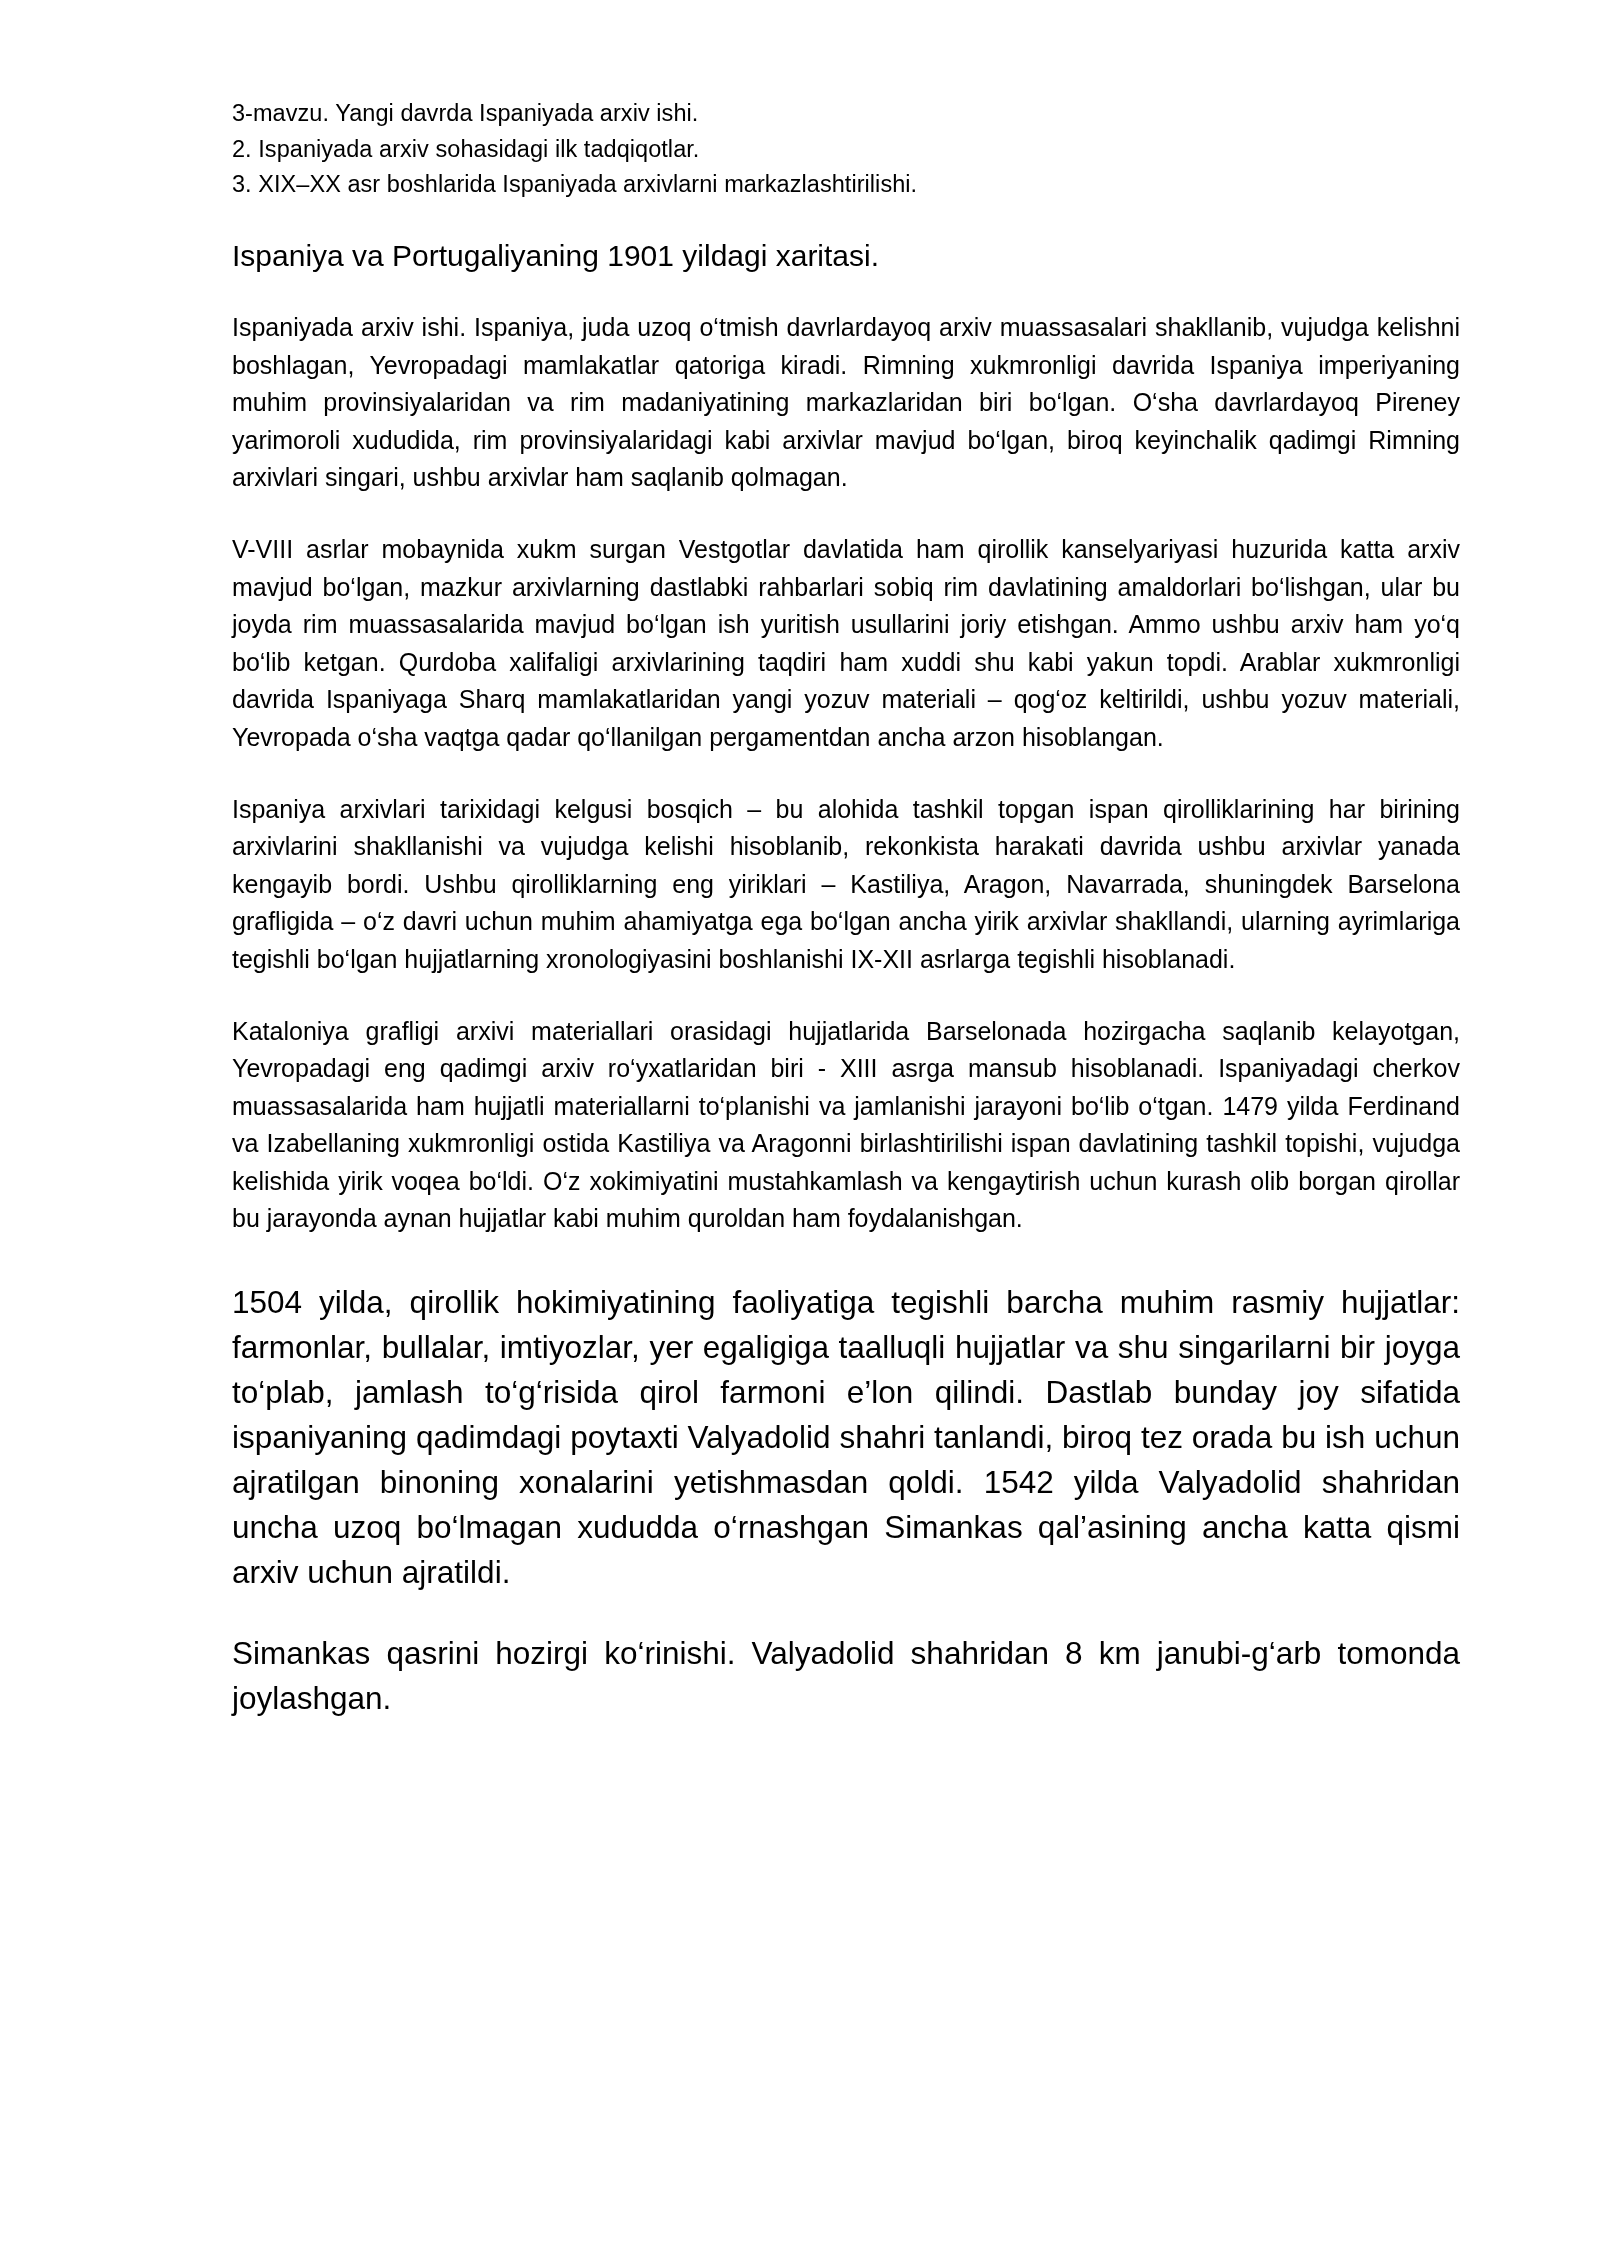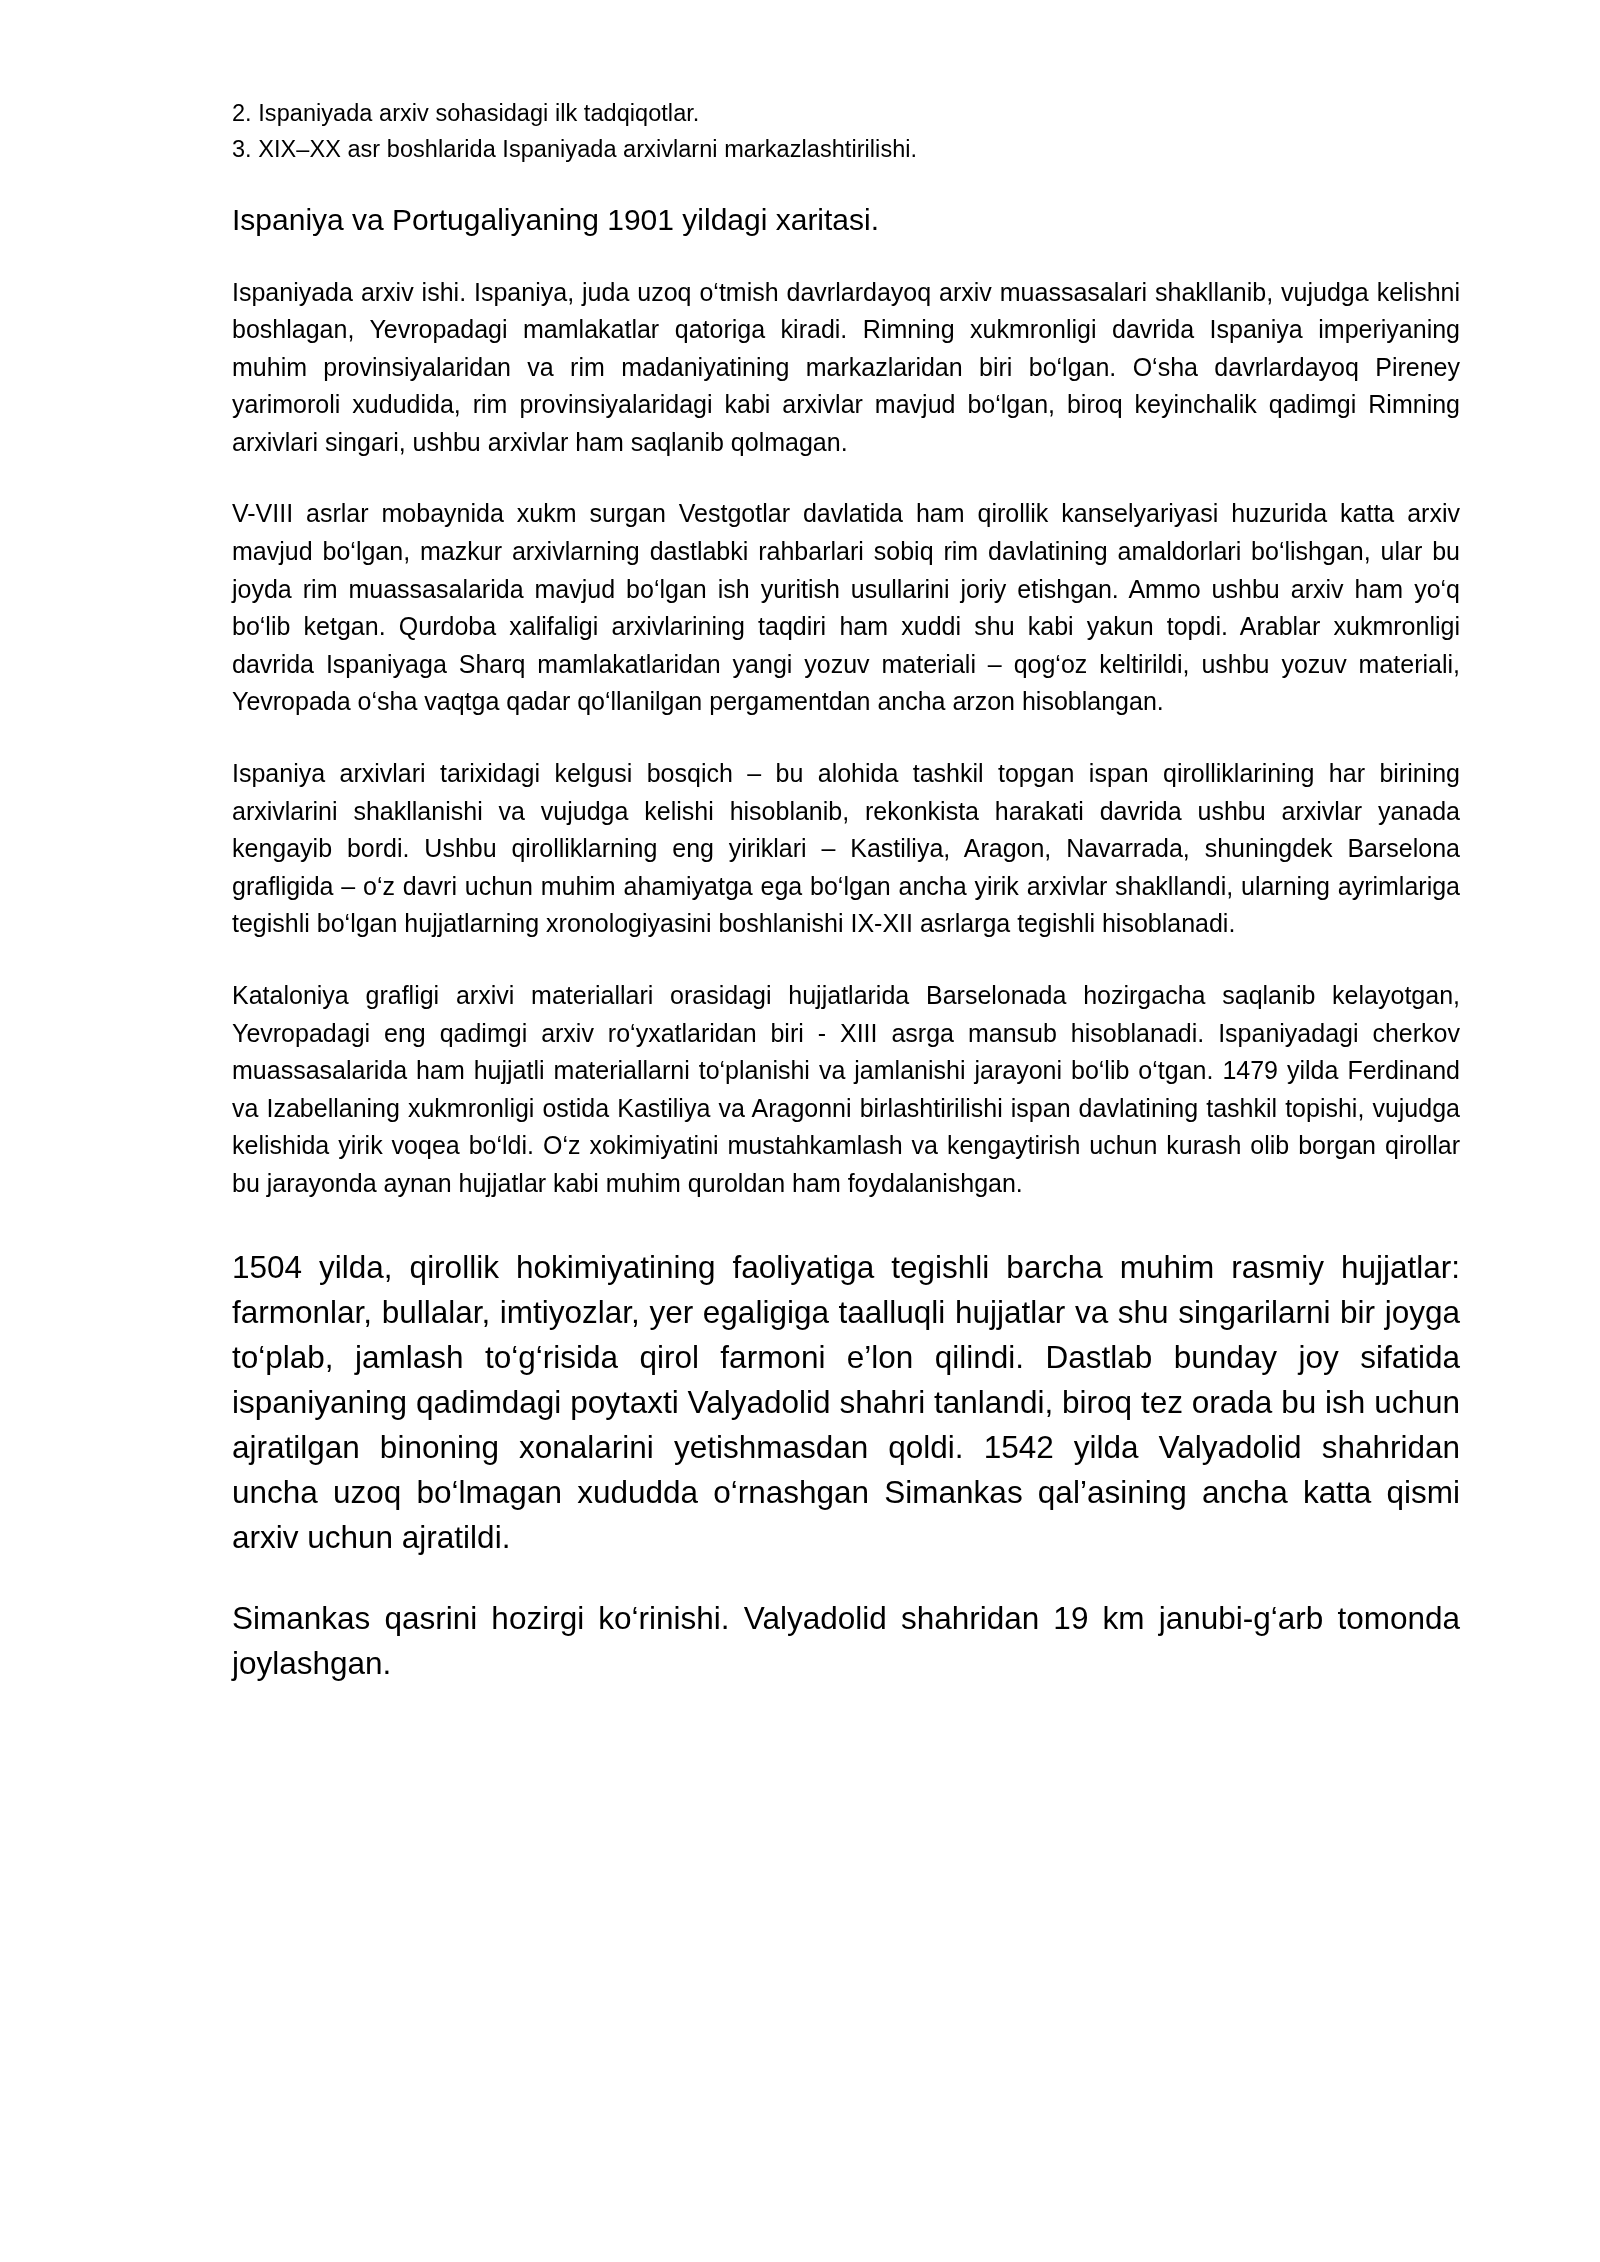--- a/index.html
+++ b/index.html
@@ -76,36 +76,37 @@
   }
   .para-serif:last-child { margin-bottom: 0; }
 </style>
 </head>
 <body>
 
 <div class="page">
   <div class="doc-body">
 
     <div class="heading-block">
+      <div class="heading-line">3-mavzu. Yangi davrda Ispaniyada arxiv ishi.</div>
       <div class="heading-line">2. Ispaniyada arxiv sohasidagi ilk tadqiqotlar.</div>
       <div class="heading-line">3. XIX–XX asr boshlarida Ispaniyada arxivlarni markazlashtirilishi.</div>
     </div>
 
     <div class="spacer-sm"></div>
 
     <div class="caption-line">Ispaniya va Portugaliyaning 1901 yildagi xaritasi.</div>
 
     <div class="spacer-md"></div>
 
     <p class="para">Ispaniyada arxiv ishi. Ispaniya, juda uzoq o‘tmish davrlardayoq arxiv muassasalari shakllanib, vujudga kelishni boshlagan, Yevropadagi mamlakatlar qatoriga kiradi. Rimning xukmronligi davrida Ispaniya imperiyaning muhim provinsiyalaridan va rim madaniyatining markazlaridan biri bo‘lgan. O‘sha davrlardayoq Pireney yarimoroli xududida, rim provinsiyalaridagi kabi arxivlar mavjud bo‘lgan, biroq keyinchalik qadimgi Rimning arxivlari singari, ushbu arxivlar ham saqlanib qolmagan.</p>
     <p class="para">V-VIII asrlar mobaynida xukm surgan Vestgotlar davlatida ham qirollik kanselyariyasi huzurida katta arxiv mavjud bo‘lgan, mazkur arxivlarning dastlabki rahbarlari sobiq rim davlatining amaldorlari bo‘lishgan, ular bu joyda rim muassasalarida mavjud bo‘lgan ish yuritish usullarini joriy etishgan. Ammo ushbu arxiv ham yo‘q bo‘lib ketgan. Qurdoba xalifaligi arxivlarining taqdiri ham xuddi shu kabi yakun topdi. Arablar xukmronligi davrida Ispaniyaga Sharq mamlakatlaridan yangi yozuv materiali – qog‘oz keltirildi, ushbu yozuv materiali, Yevropada o‘sha vaqtga qadar qo‘llanilgan pergamentdan ancha arzon hisoblangan.</p>
     <p class="para">Ispaniya arxivlari tarixidagi kelgusi bosqich – bu alohida tashkil topgan ispan qirolliklarining har birining arxivlarini shakllanishi va vujudga kelishi hisoblanib, rekonkista harakati davrida ushbu arxivlar yanada kengayib bordi. Ushbu qirolliklarning eng yiriklari – Kastiliya, Aragon, Navarrada, shuningdek Barselona grafligida – o‘z davri uchun muhim ahamiyatga ega bo‘lgan ancha yirik arxivlar shakllandi, ularning ayrimlariga tegishli bo‘lgan hujjatlarning xronologiyasini boshlanishi IX-XII asrlarga tegishli hisoblanadi.</p>
     <p class="para">Kataloniya grafligi arxivi materiallari orasidagi hujjatlarida Barselonada hozirgacha saqlanib kelayotgan, Yevropadagi eng qadimgi arxiv ro‘yxatlaridan biri - XIII asrga mansub hisoblanadi. Ispaniyadagi cherkov muassasalarida ham hujjatli materiallarni to‘planishi va jamlanishi jarayoni bo‘lib o‘tgan. 1479 yilda Ferdinand va Izabellaning xukmronligi ostida Kastiliya va Aragonni birlashtirilishi ispan davlatining tashkil topishi, vujudga kelishida yirik voqea bo‘ldi. O‘z xokimiyatini mustahkamlash va kengaytirish uchun kurash olib borgan qirollar bu jarayonda aynan hujjatlar kabi muhim quroldan ham foydalanishgan.</p>
 
     <div class="spacer-lg"></div>
 
     <div class="serif-block">
       <p class="para-serif">1504 yilda, qirollik hokimiyatining faoliyatiga tegishli barcha muhim rasmiy hujjatlar: farmonlar, bullalar, imtiyozlar, yer egaligiga taalluqli hujjatlar va shu singarilarni bir joyga to‘plab, jamlash to‘g‘risida qirol farmoni e’lon qilindi. Dastlab bunday joy sifatida ispaniyaning qadimdagi poytaxti Valyadolid shahri tanlandi, biroq tez orada bu ish uchun ajratilgan binoning xonalarini yetishmasdan qoldi. 1542 yilda Valyadolid shahridan uncha uzoq bo‘lmagan xududda o‘rnashgan Simankas qal’asining ancha katta qismi arxiv uchun ajratildi.</p>
-      <p class="para-serif">Simankas qasrini hozirgi ko‘rinishi. Valyadolid shahridan 19 km janubi-g‘arb tomonda joylashgan.</p>
+      <p class="para-serif">Simankas qasrini hozirgi ko‘rinishi. Valyadolid shahridan 8 km janubi-g‘arb tomonda joylashgan.</p>
     </div>
 
   </div>
 </div>
 
 </body></html>

